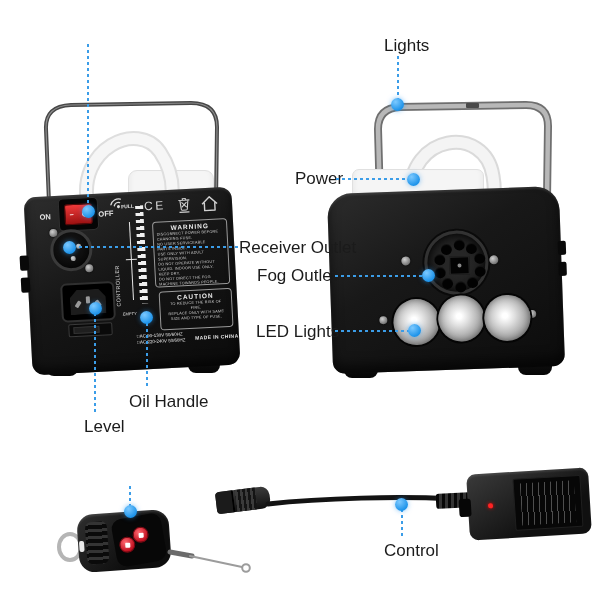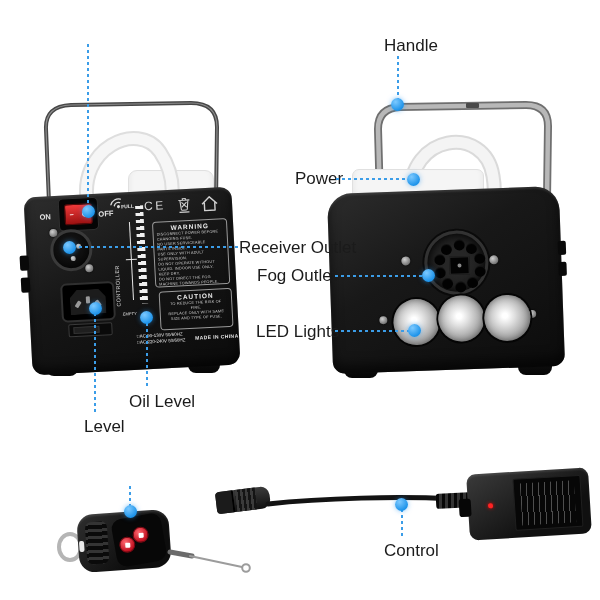--- a/index.html
+++ b/index.html
@@ -281,22 +281,22 @@
   <div class="dot" style="left:391px;top:98px"></div>
   <div class="dot" style="left:407px;top:173px"></div>
   <div class="dot" style="left:63px;top:241px"></div>
   <div class="dot" style="left:422px;top:269px"></div>
   <div class="dot" style="left:408px;top:324px"></div>
   <div class="dot" style="left:140px;top:311px"></div>
   <div class="dot" style="left:89px;top:302px"></div>
   <div class="dot" style="left:124px;top:505px"></div>
   <div class="dot" style="left:395px;top:498px"></div>
 
-  <div class="callout" style="left:384px;top:36px">Handle</div>
+  <div class="callout" style="left:384px;top:36px">Lights</div>
   <div class="callout" style="left:295px;top:169px">Power</div>
   <div class="callout" style="left:239px;top:238px">Receiver Outlet</div>
   <div class="callout" style="left:257px;top:266px">Fog Outlet</div>
   <div class="callout" style="left:256px;top:322px">LED Lights</div>
-  <div class="callout" style="left:129px;top:392px">Oil Level</div>
+  <div class="callout" style="left:129px;top:392px">Oil Handle</div>
   <div class="callout" style="left:84px;top:417px">Level</div>
   <div class="callout" style="left:384px;top:541px">Control</div>
 
 </div>
 
 </body></html>

